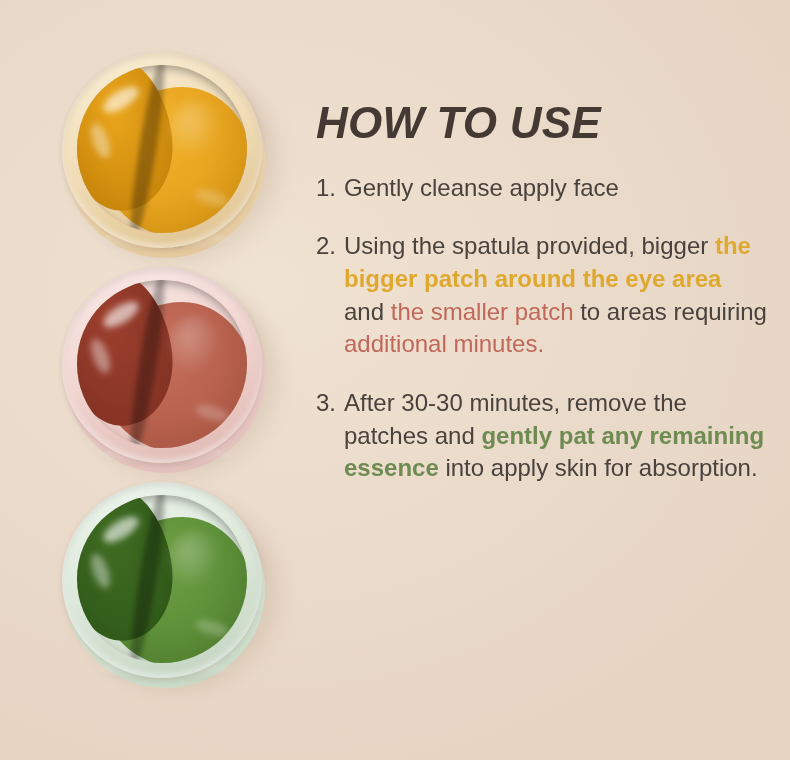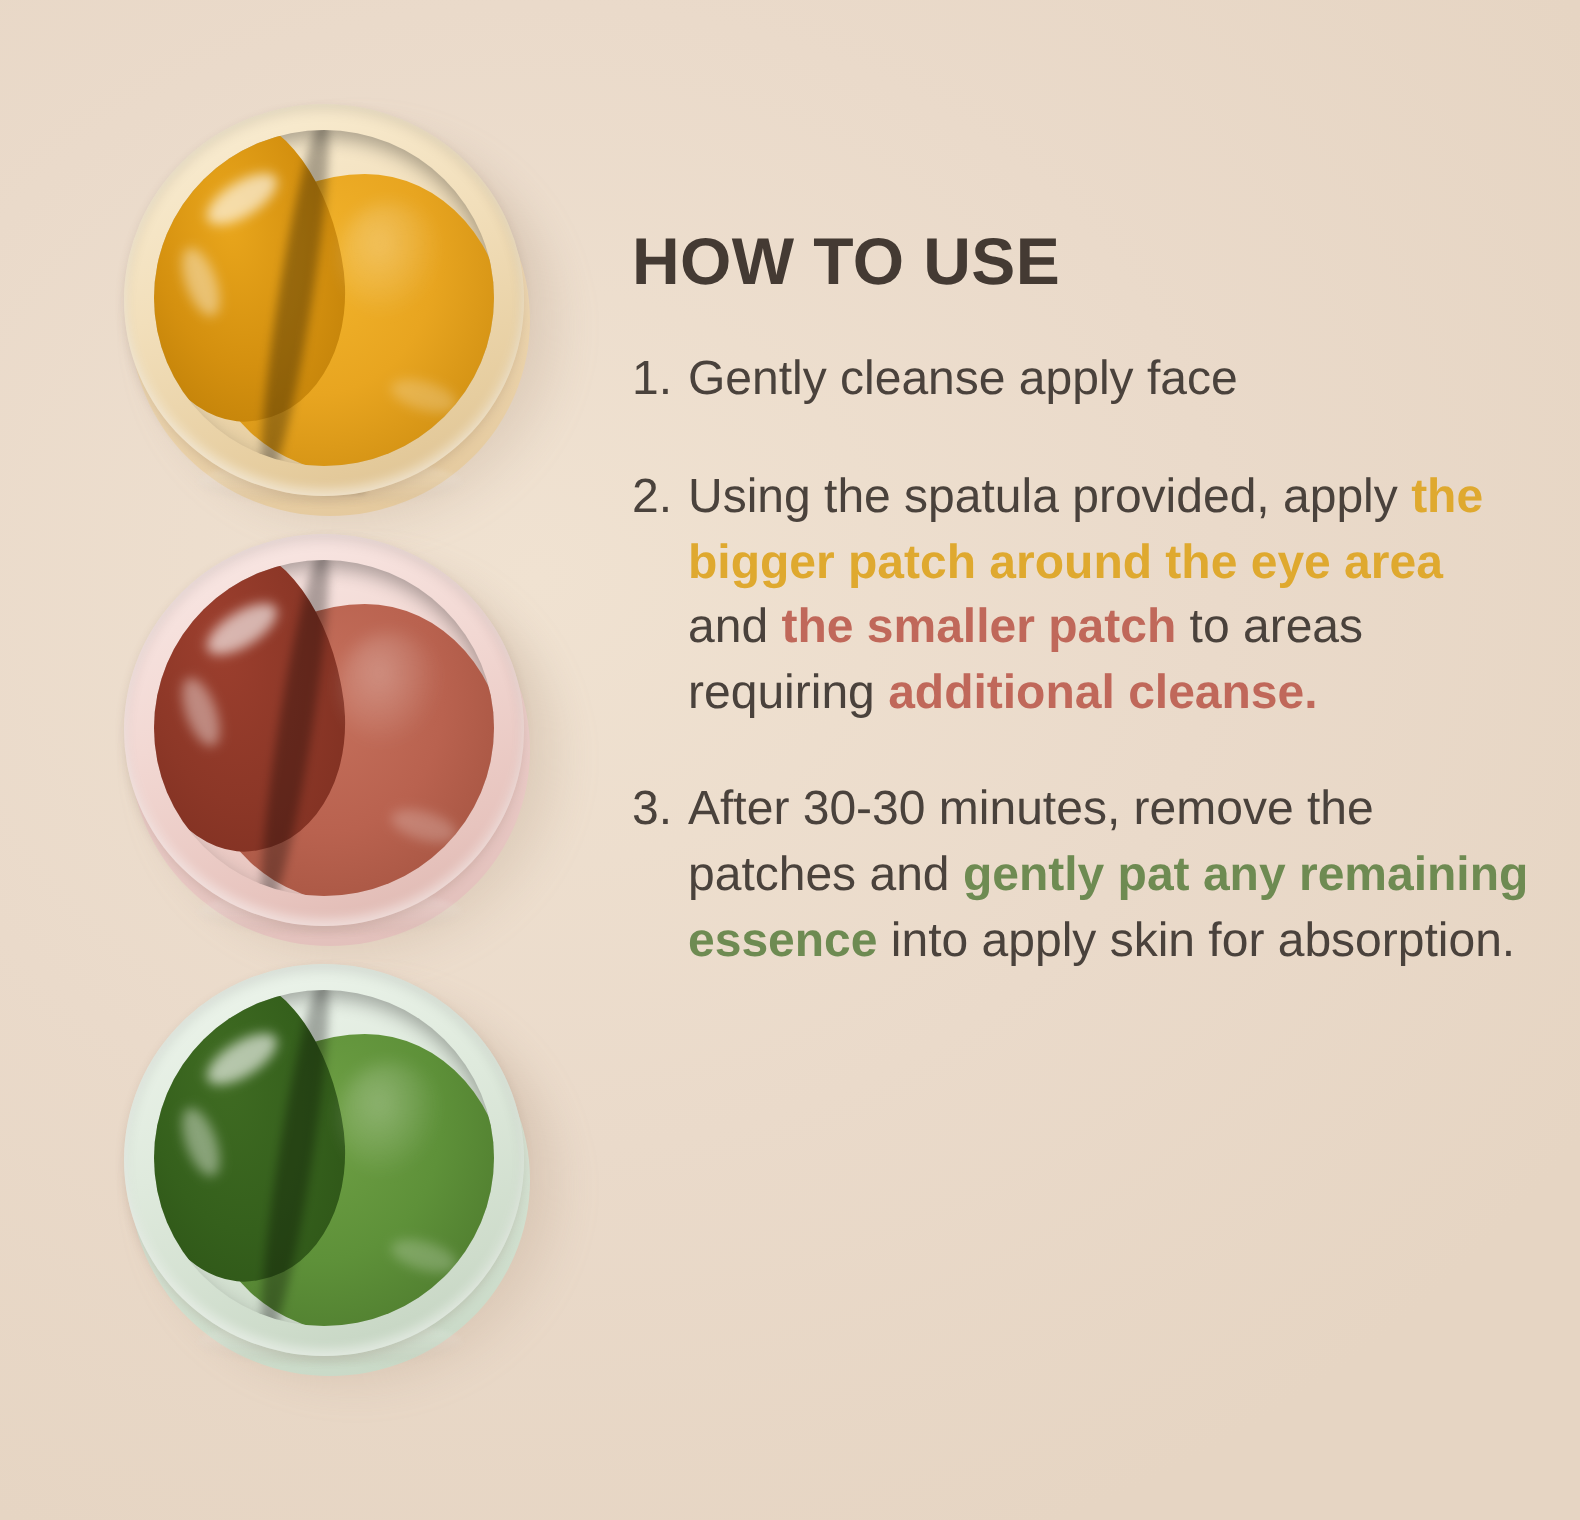--- a/index.html
+++ b/index.html
@@ -241,26 +241,27 @@
 
   
   #copy {
     position: absolute;
     left: 316px;
     top: 98px;
     width: 452px;
   }
 
   #title {
-    margin: 16px 0 26px 0;
-    font-size: 33px;
+    margin: 2px 0 26px 0;
+    font-size: 44px;
     line-height: 1.04;
     font-weight: bold;
     letter-spacing: 0.2px;
     color: #443A33;
+    font-style: italic;
   }
 
   .step {
     display: flex;
     align-items: flex-start;
     margin-bottom: 26px;
     font-size: 24px;
     line-height: 1.36;
     color: #4A423C;
   }
@@ -270,21 +271,21 @@
   .step-num {
     flex: 0 0 auto;
     width: 28px;
     color: #4A423C;
   }
   .step-text {
     flex: 1 1 auto;
   }
 
   .hl-amber  { color: #DFA92F; font-weight: bold; }
-  .hl-red    { color: #C0685A; font-weight: bold; }
+  .hl-red    { color: #C0685A; font-weight: normal; }
   .hl-green  { color: #6E8B52; font-weight: bold; }
 </style>
 </head>
 <body>
 
 <div id="poster">
 
   <div id="jars">
 
     <div class="jar" id="jar-orange">
@@ -345,21 +346,21 @@
 
     <h1 id="title">HOW TO USE</h1>
 
     <div class="step" id="step-1">
       <span class="step-num">1.</span>
       <span class="step-text"><span>Gently cleanse apply face</span></span>
     </div>
 
     <div class="step" id="step-2">
       <span class="step-num">2.</span>
-      <span class="step-text"><span>Using the spatula provided, apply </span><span class="hl-amber">the bigger patch around the eye area</span><span> and </span><span class="hl-red">the smaller patch</span><span> to areas requiring </span><span class="hl-red">additional cleanse.</span></span>
+      <span class="step-text"><span>Using the spatula provided, bigger </span><span class="hl-amber">the bigger patch around the eye area</span><span> and </span><span class="hl-red">the smaller patch</span><span> to areas requiring </span><span class="hl-red">additional minutes.</span></span>
     </div>
 
     <div class="step" id="step-3">
       <span class="step-num">3.</span>
       <span class="step-text"><span>After 30-30 minutes, remove the patches and </span><span class="hl-green">gently pat any remaining essence</span><span> into apply skin for absorption.</span></span>
     </div>
 
   </div>
 
 </div>

